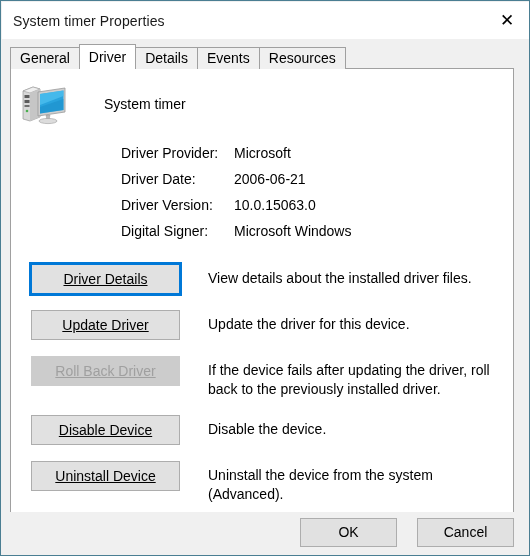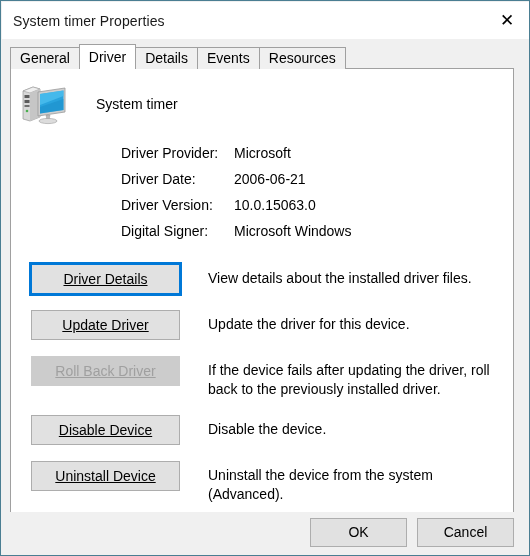--- a/index.html
+++ b/index.html
@@ -123,21 +123,21 @@
     display: flex;
     align-items: center;
   }
   .device-icon {
     width: 48px;
     height: 42px;
     position: relative;
     flex: 0 0 auto;
   }
   .device-name {
-    margin-left: 28px;
+    margin-left: 36px;
     font-size: 14px;
     color: #000000;
     white-space: nowrap;
   }
 
   
   .info-list {
     position: absolute;
     left: 77px;
     top: 76px;
@@ -221,21 +221,21 @@
     bottom: 1px;
     width: 528px;
     height: 42px;
     background: #f0f0f0;
   }
   .footer-buttons {
     position: absolute;
     right: 16px;
     top: 6px;
     display: flex;
-    gap: 10px;
+    gap: 20px;
   }
   .footer-btn {
     width: 97px;
     height: 29px;
     background: #e1e1e1;
     border: 1px solid #adadad;
     box-sizing: border-box;
     font-family: "Liberation Sans", sans-serif;
     font-size: 14px;
     color: #000000;

